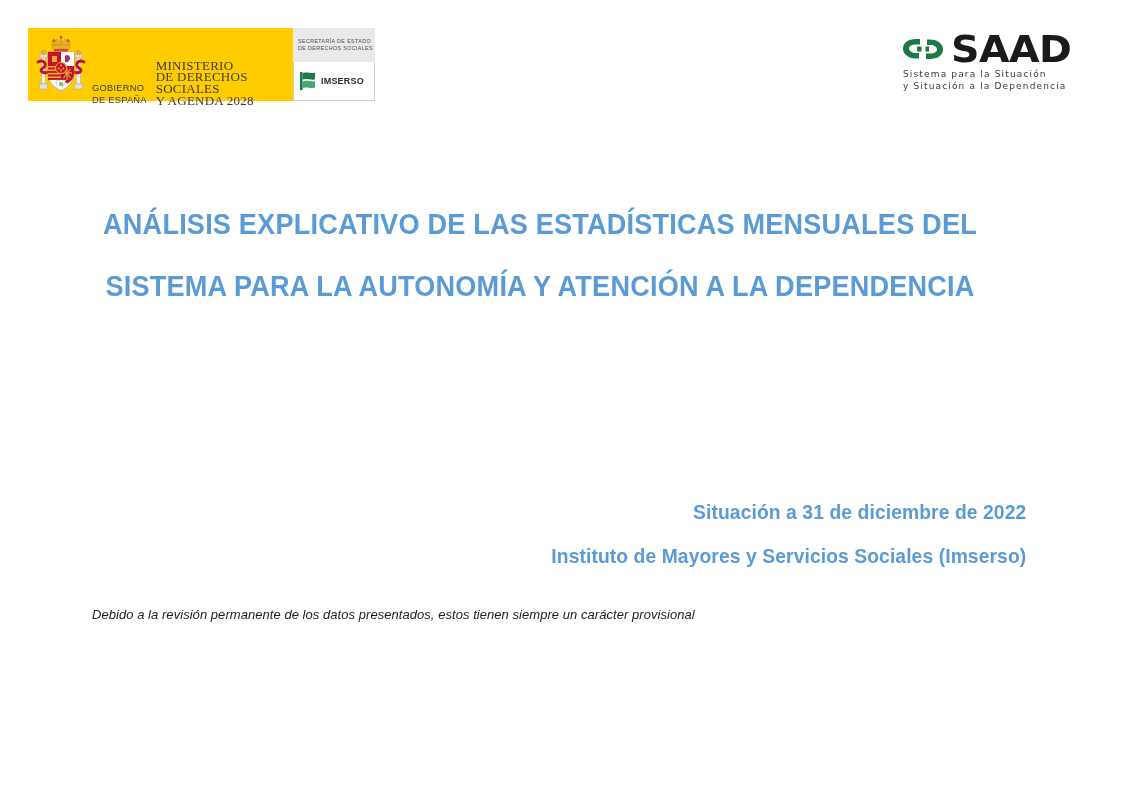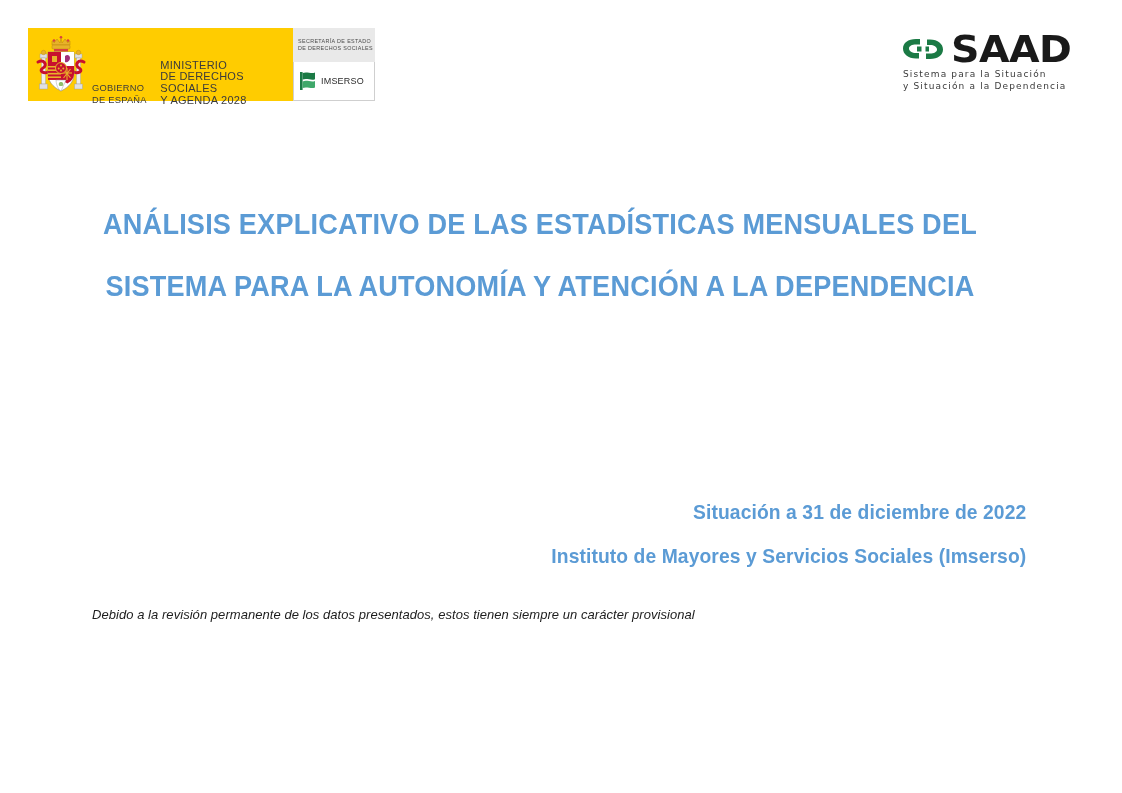--- a/index.html
+++ b/index.html
@@ -46,25 +46,25 @@
   }
   .gob-espana {
     font-size: 9.3px;
     line-height: 11.6px;
     color: #3b3b3b;
     letter-spacing: 0.25px;
     width: 74px;
     font-family: "Liberation Sans", sans-serif;
   }
   .ministerio {
-    font-size: 11px;
+    font-size: 13px;
     line-height: 11.6px;
     color: #3b3b3b;
     letter-spacing: 0.25px;
-    font-family: Liberation Sans, sans-serif;
+    font-family: Liberation Serif, serif;
     margin-top: 37px;
   }
   .sec-estado-col {
     width: 82px;
     display: flex;
     flex-direction: column;
     background: #ffffff;
   }
   .sec-estado-top {
     height: 34px;
@@ -93,21 +93,21 @@
     box-sizing: border-box;
   }
   .imserso-mark {
     width: 19px;
     height: 20px;
     flex: 0 0 19px;
     margin-right: 4px;
   }
   .imserso-word {
     font-size: 9px;
-    font-weight: normal;
+    font-weight: bold;
     color: #2c2c2c;
     letter-spacing: 0.2px;
     font-family: "Liberation Sans", sans-serif;
   }
 
   
   .saad-logo-block {
     position: absolute;
     right: 44px;
     top: 30px;

